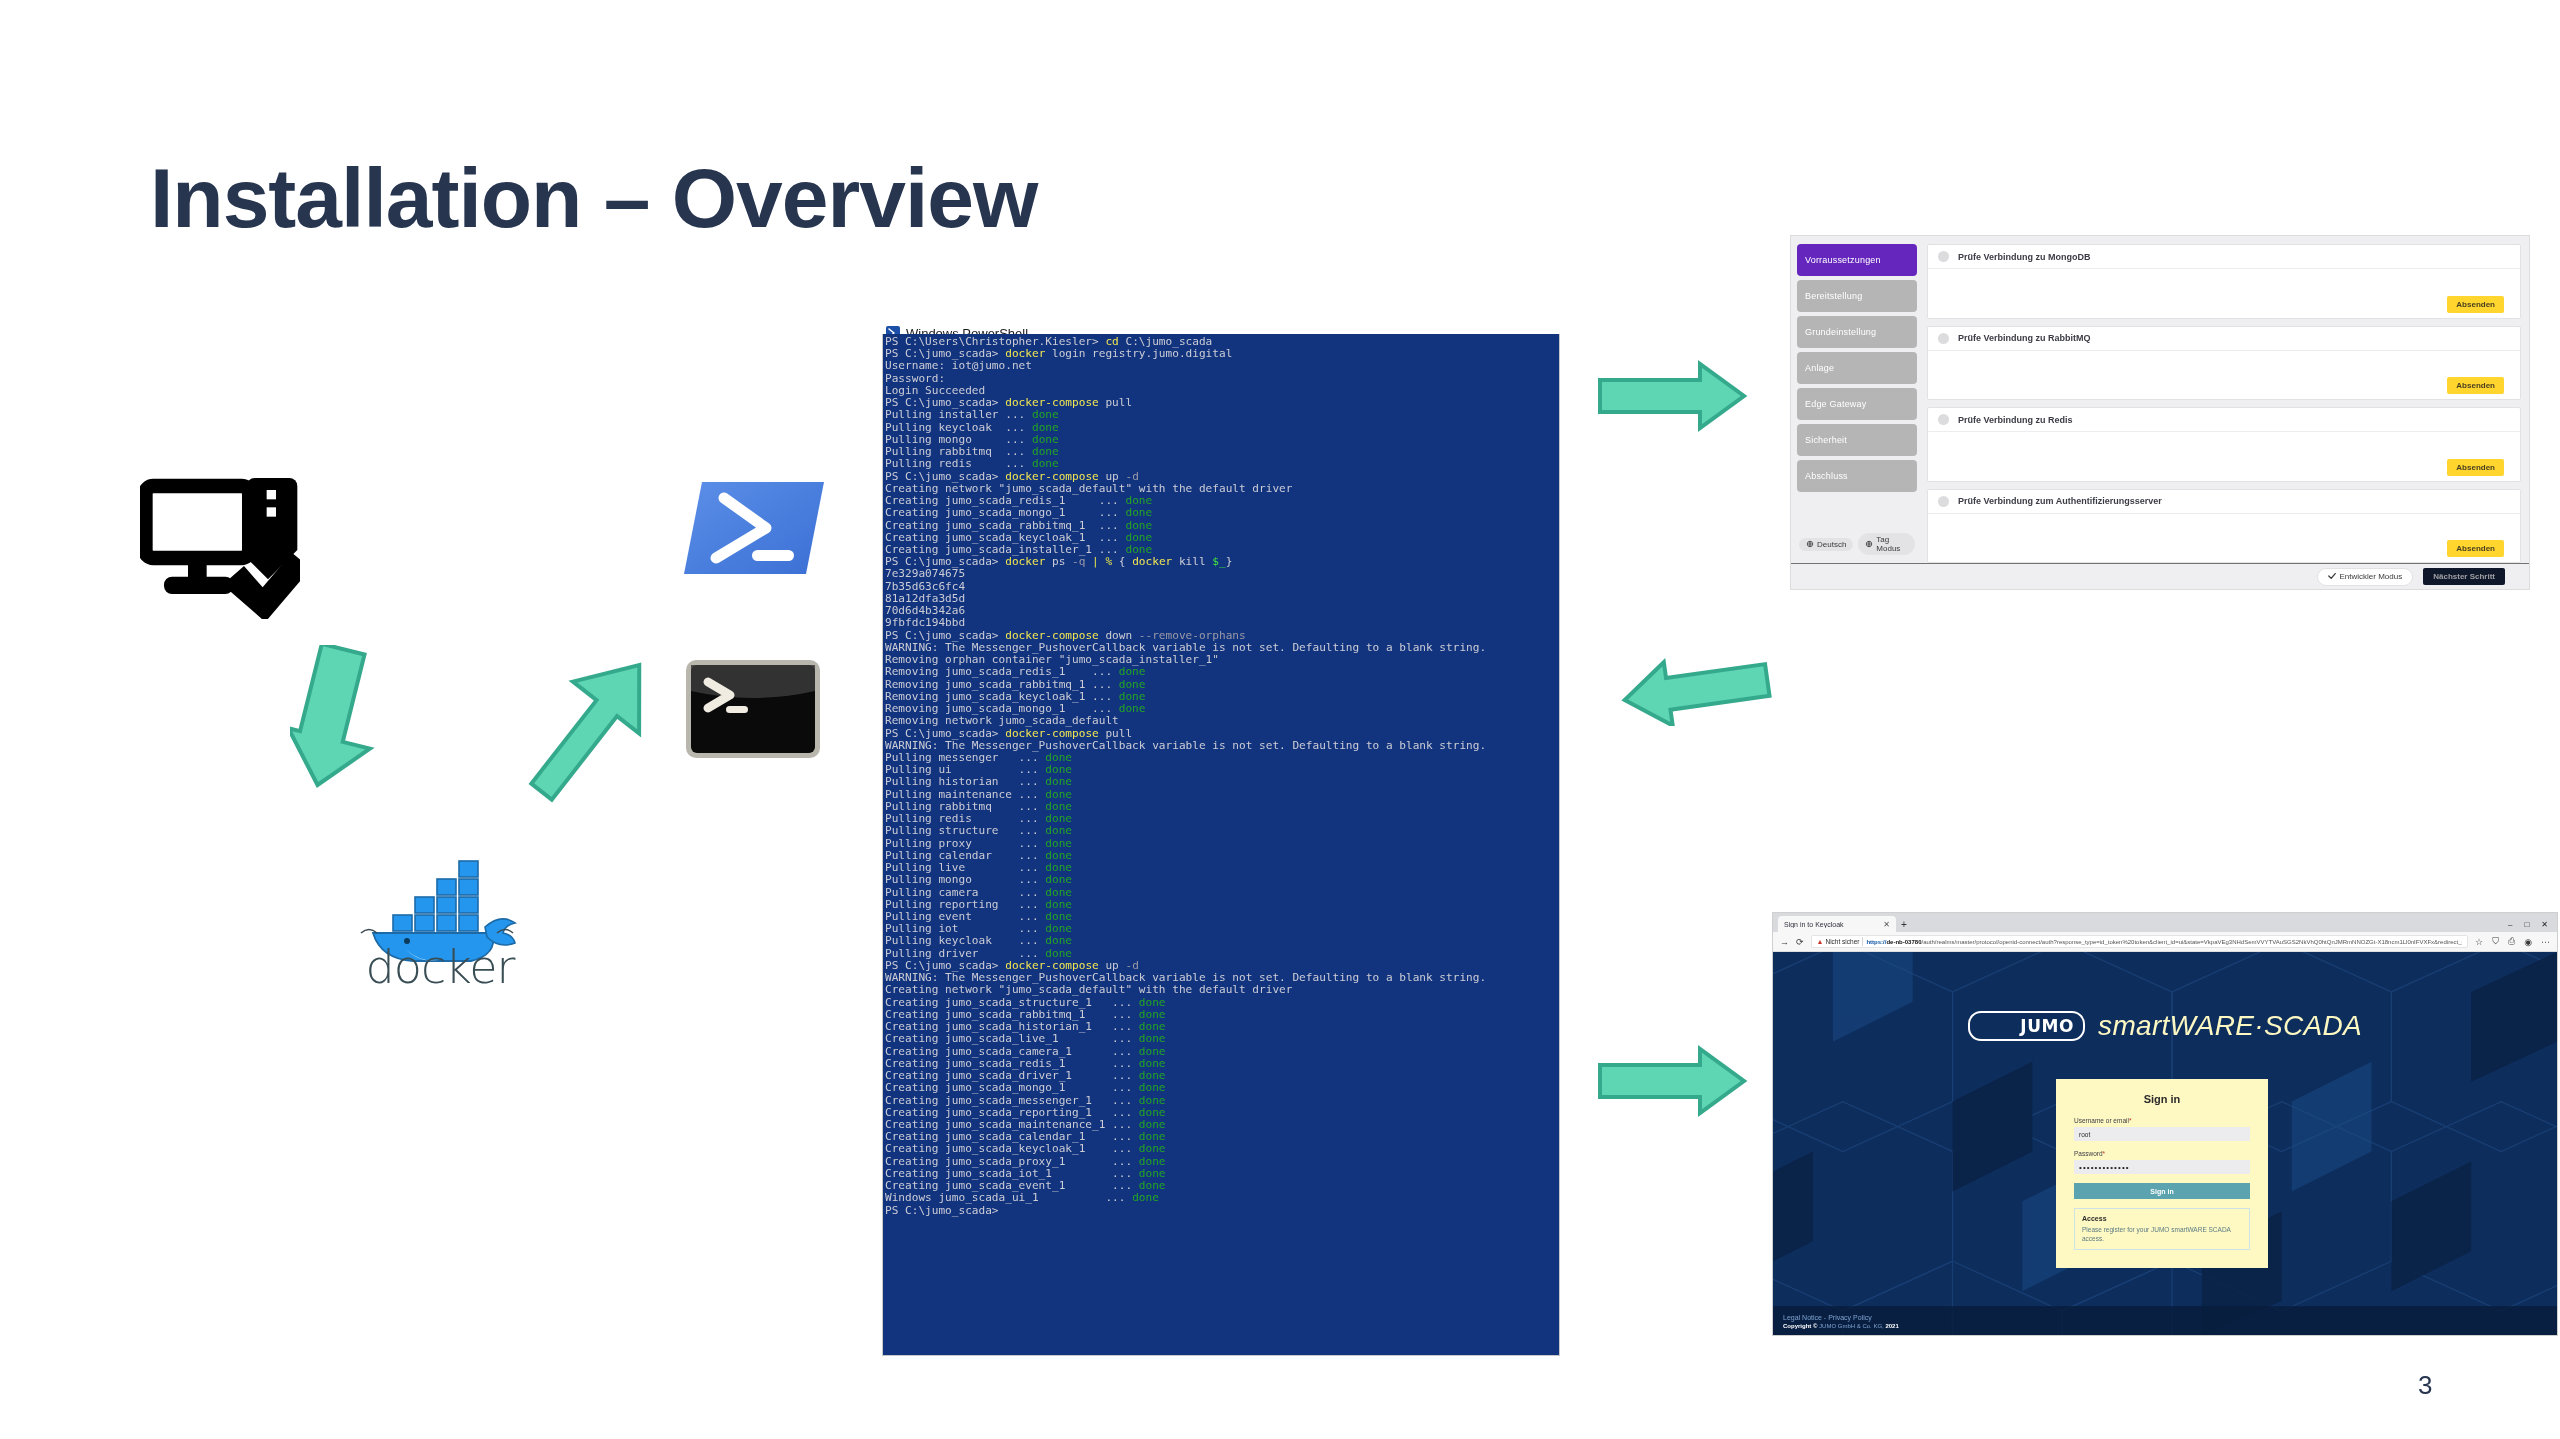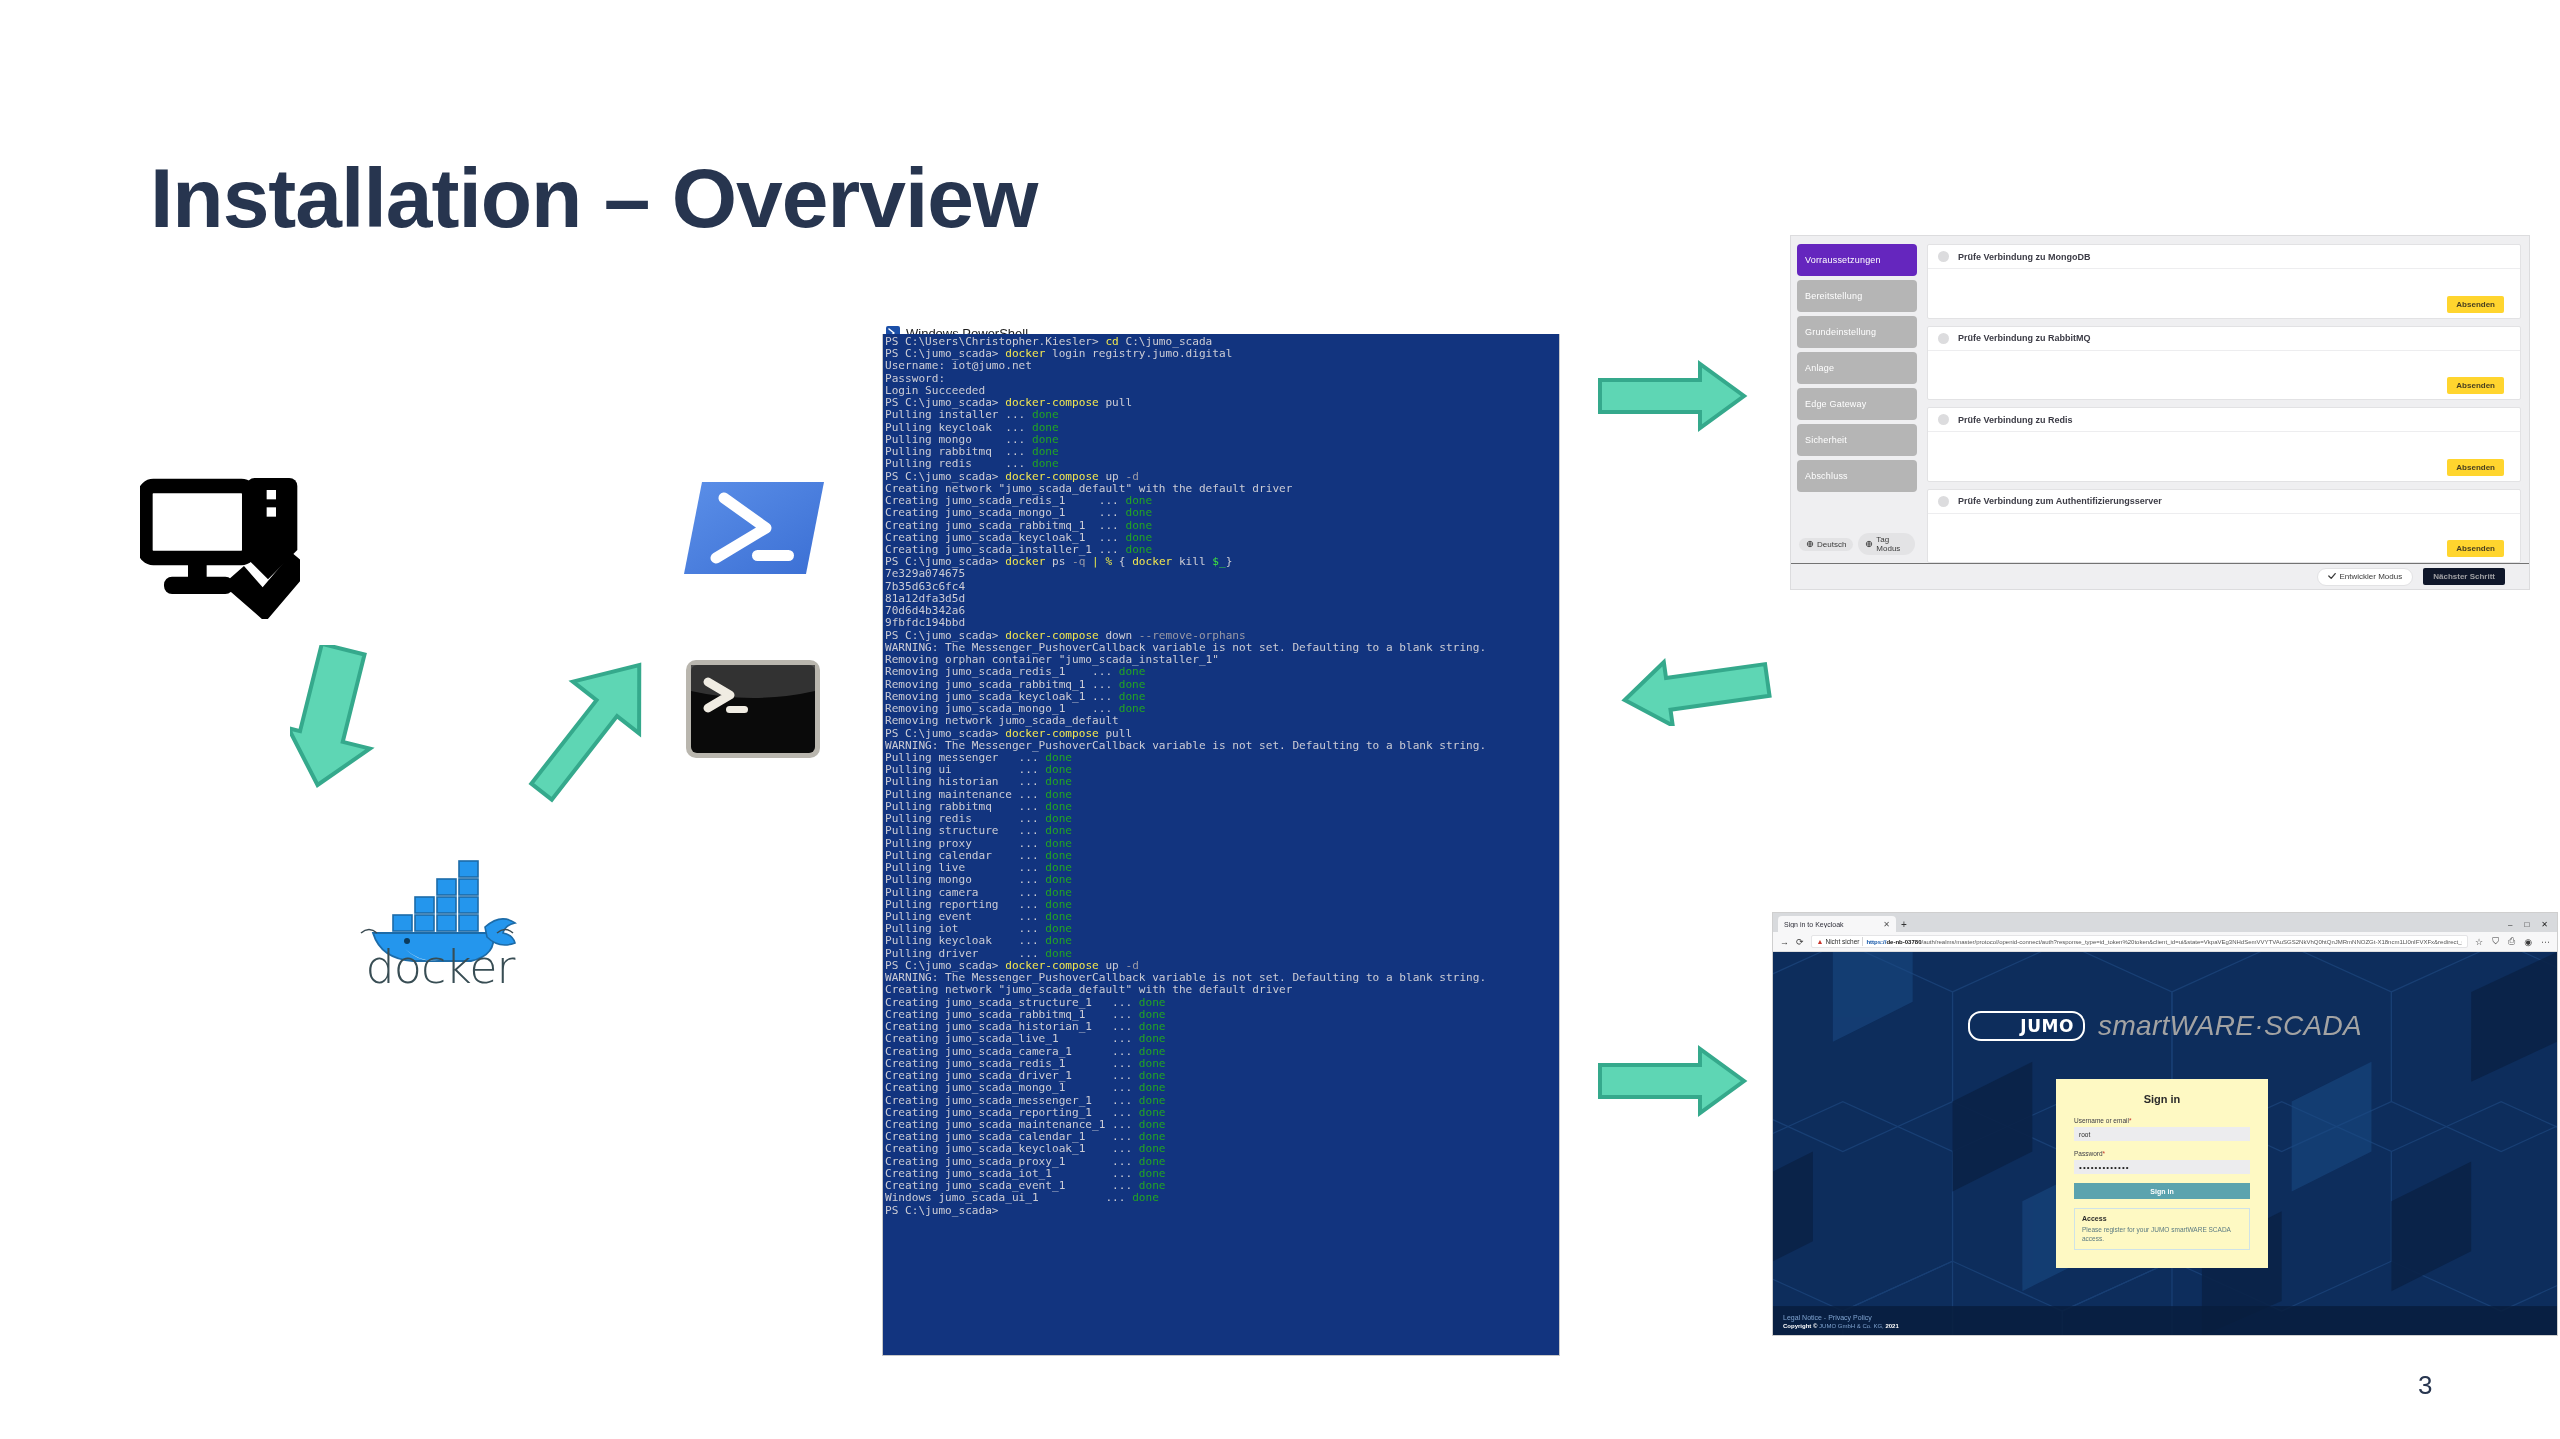--- a/index.html
+++ b/index.html
@@ -170,21 +170,21 @@
     align-items:center;justify-content:center;gap:13px;
   }
   #jumo-logo{
     width:72px;height:26px;border:2.5px solid #fff;border-radius:13px;
     display:flex;align-items:center;justify-content:center;
     color:#fff;font-size:17px;font-weight:bold;letter-spacing:.5px;
     font-family:"DejaVu Sans",sans-serif;
     padding-left:41px;
   }
   #scada-wordmark{
-    color:#a3a3a3;font-size:28px;font-style:italic;font-weight:500;letter-spacing:.3px;
+    color:#fef9c3;font-size:28px;font-style:italic;font-weight:500;letter-spacing:.3px;
     font-family:"Liberation Sans",sans-serif;
   }
   #login-card{
     position:absolute;left:283px;top:127px;width:212px;
     background:#fef9c3;padding:14px 18px 18px 18px;box-sizing:border-box;
   }
   #login-heading{text-align:center;font-size:11px;color:#2b2b2b;font-weight:600;margin-bottom:12px;}
   .field-label{font-size:6.5px;color:#3c3c46;margin-bottom:3px;}
   .field-label .req{color:#c8352b;}
   .field-input{

